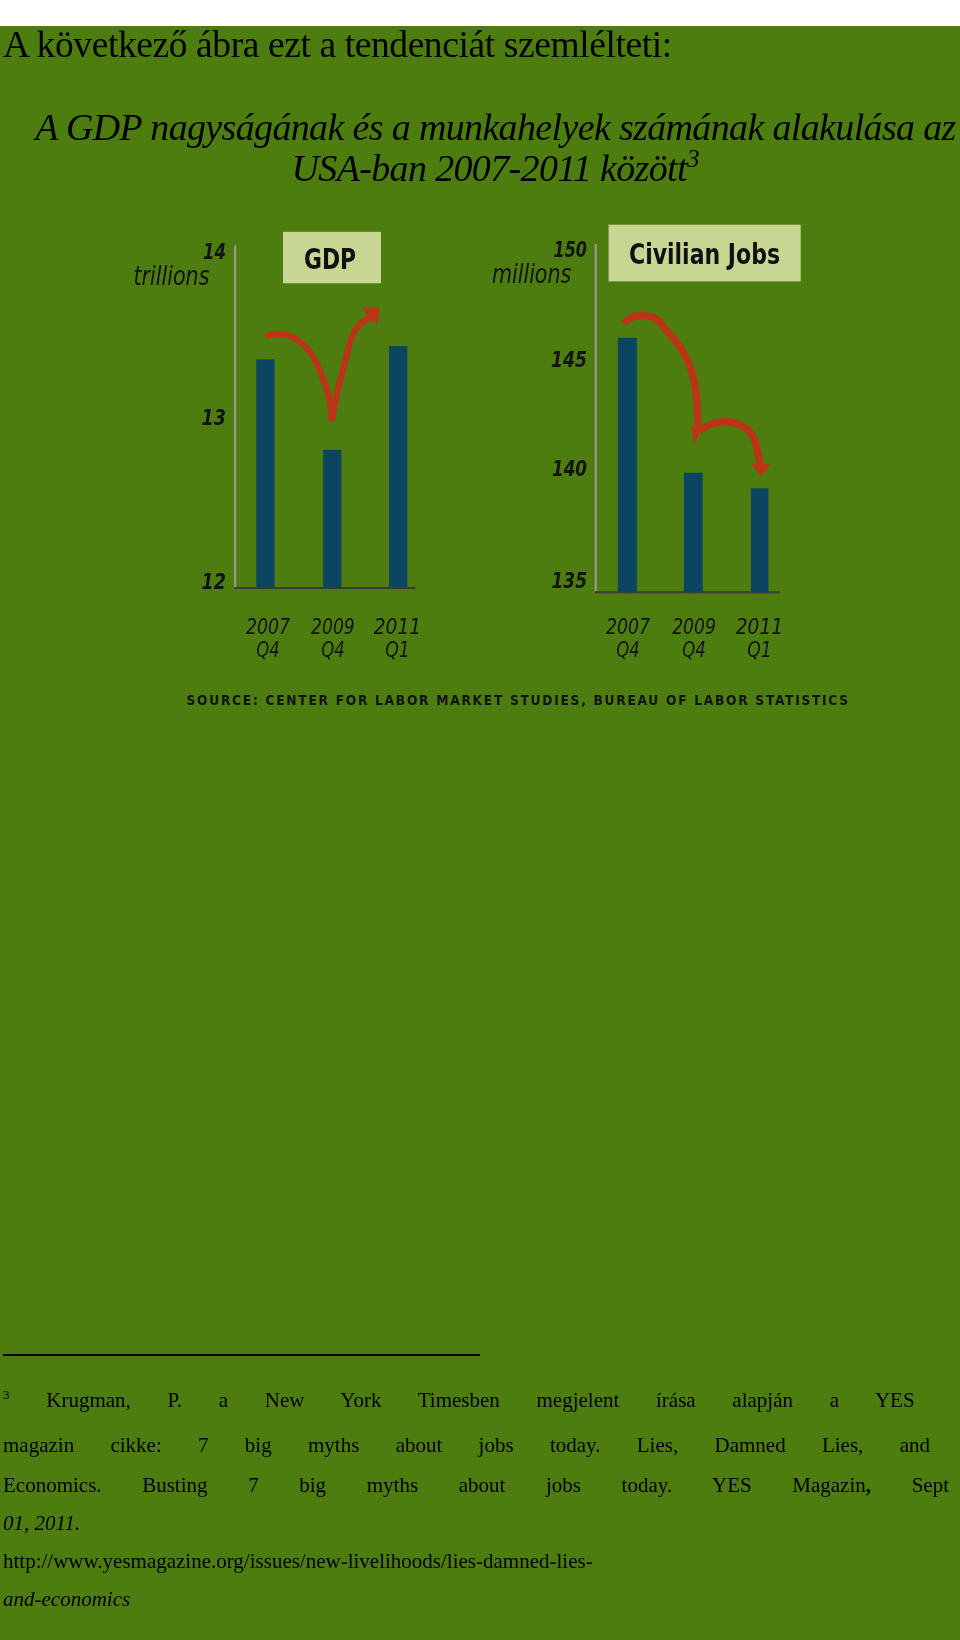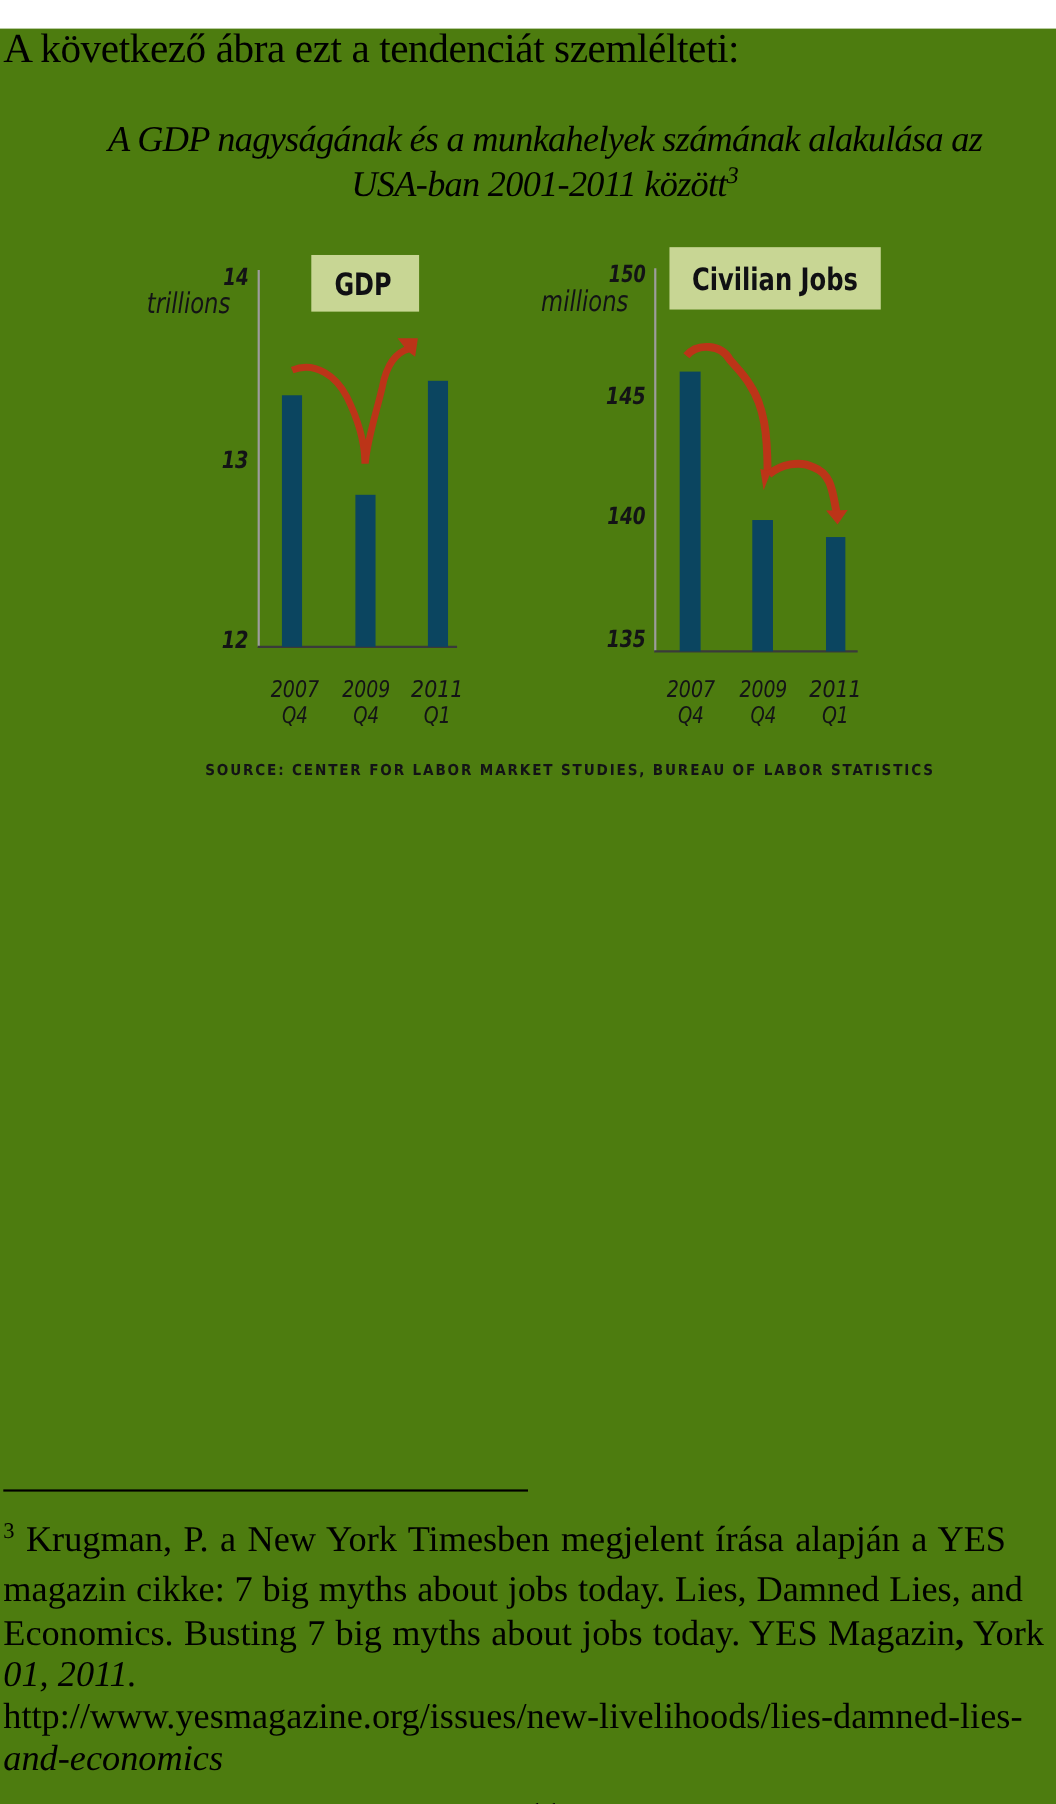--- a/index.html
+++ b/index.html
@@ -5,21 +5,21 @@
 <style>
   html,body{margin:0;padding:0;background:#ffffff;}
   body{width:960px;height:1640px;position:relative;overflow:hidden;
        font-family:"Liberation Serif",serif;color:#000000;}
   .page{position:absolute;left:0;top:16px;width:960px;height:1640px;background:#4d7c0f;margin-top:10px;}
 
   
   .lead{position:absolute;left:3px;top:-2px;font-size:37.5px;line-height:41px;
         letter-spacing:-0.4px;white-space:nowrap;}
   .ttl{position:absolute;left:34px;top:81px;width:923px;font-style:italic;
-       font-size:33px;line-height:40.6px;letter-spacing:-0.65px;text-align:center;}
+       font-size:38px;line-height:40.6px;letter-spacing:-0.65px;text-align:center;}
   .ttl sup{font-size:0.66em;vertical-align:super;line-height:0;font-style:italic;
            letter-spacing:0;}
 
   
   .figure{position:absolute;left:0;top:0;width:960px;height:1640px;
           pointer-events:none;}
   .figure svg{position:absolute;left:0;top:0;display:block;}
   .cv-axis{stroke:#9d9d9d;stroke-width:2;fill:none;}
   .cv-base{stroke:#3a3a3a;stroke-width:2;fill:none;}
   .cv-bar{fill:#0b4560;stroke:#0b4560;stroke-width:0;}
@@ -37,37 +37,37 @@
   .cv-legend{font-family:"DejaVu Sans Condensed","DejaVu Sans",sans-serif;
              font-size:28px;font-weight:700;fill:#101013;}
   .cv-src{font-family:"DejaVu Sans Condensed","DejaVu Sans",sans-serif;
           font-size:13.7px;font-weight:700;fill:#131316;letter-spacing:1.69px;}
 
   
   .fnrule{position:absolute;left:3px;top:1328px;width:477px;height:2px;
           background:#000;}
   .fn{position:absolute;left:3px;top:1354.5px;width:947px;font-size:33px;
       line-height:38.4px;}
-  .fn .fl{position:absolute;left:0;font-size:33px;line-height:38.4px;
+  .fn .fl{position:absolute;left:0;font-size:21px;line-height:38.4px;
           text-align:justify;text-align-last:justify;white-space:pre-wrap;}
   .fn .fl.plain{text-align-last:left;white-space:nowrap;width:auto;font-style:italic;}
   .fn sup{font-size:0.62em;vertical-align:super;line-height:0;}
   .pgnum{position:absolute;left:15px;top:1606px;width:960px;text-align:center;
          font-size:33px;line-height:38px;}
 </style>
 </head>
 <body>
 
 <div class="page">
 
   <div class="lead">A következő ábra ezt a tendenciát szemlélteti:</div>
 
   <div class="ttl">
     <span>A GDP nagyságának és a munkahelyek számának alakulása az</span><br>
-    <span>USA-ban 2001-2011 között</span><sup>3</sup>
+    <span>USA-ban 2007-2011 között</span><sup>3</sup>
   </div>
 
   <div class="figure">
     <svg id="chartsvg" width="960" height="1640" viewBox="0 0 960 1640">
         <path d="M235.2 219.4 L235.2 562" class="cv-axis"></path>
         <path d="M234.2 562 L415.5 562" class="cv-base"></path>
         <text x="226" y="562.8" class="cv-tick" text-anchor="end" textLength="24.5" lengthAdjust="spacingAndGlyphs">12</text>
         <text x="226" y="399.2" class="cv-tick" text-anchor="end" textLength="24.5" lengthAdjust="spacingAndGlyphs">13</text>
         <text x="226" y="232.9" class="cv-tick" text-anchor="end" textLength="23" lengthAdjust="spacingAndGlyphs">14</text>
         <text x="133.4" y="258.8" class="cv-unit" text-anchor="start" textLength="76" lengthAdjust="spacingAndGlyphs">trillions</text>
@@ -108,20 +108,20 @@
         <polygon points="761.4,450.8 751.0,438.0 770.6,437.6" class="cv-head"></polygon>
         <text x="186.5" y="678.8" class="cv-src" text-anchor="start">SOURCE: CENTER FOR LABOR MARKET STUDIES, BUREAU OF LABOR STATISTICS</text>
       </svg>
   </div>
 
   <div class="fnrule"></div>
 
   <div class="fn">
     <div class="fl" style="top:0px;width:911.6px"><sup>3</sup> <span>Krugman, P. a New York Timesben megjelent írása alapján a YES</span></div>
     <div class="fl" style="top:45.8px;width:927px"><span>magazin cikke: 7 big myths about jobs today. Lies, Damned Lies, and</span></div>
-    <div class="fl" style="top:85.7px;width:946px"><span>Economics. Busting 7 big myths about jobs today. YES Magazin</span><b>,</b><span> York</span></div>
+    <div class="fl" style="top:85.7px;width:946px"><span>Economics. Busting 7 big myths about jobs today. YES Magazin</span><b>,</b><span> Sept</span></div>
     <div class="fl plain" style="top:123.2px"><span>01, 2011.</span></div>
     <div class="fl" style="top:161.4px;width:932px"><span>http://www.yesmagazine.org/issues/new-livelihoods/lies-damned-lies-</span></div>
     <div class="fl plain" style="top:199.8px"><span>and-economics</span></div>
   </div>
 
   <div class="pgnum">11</div>
 </div>
 
 </body></html>

